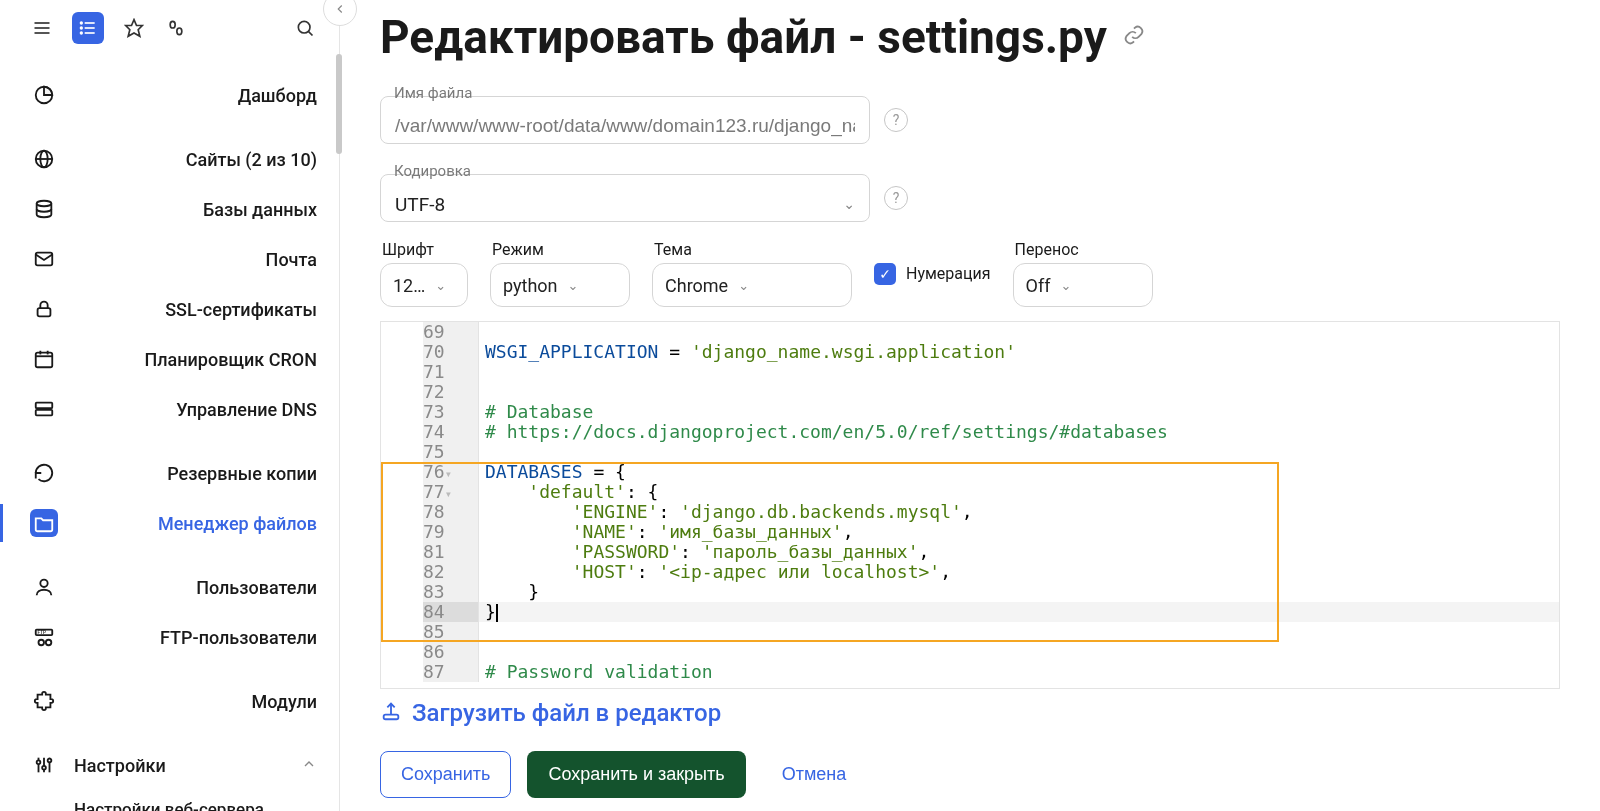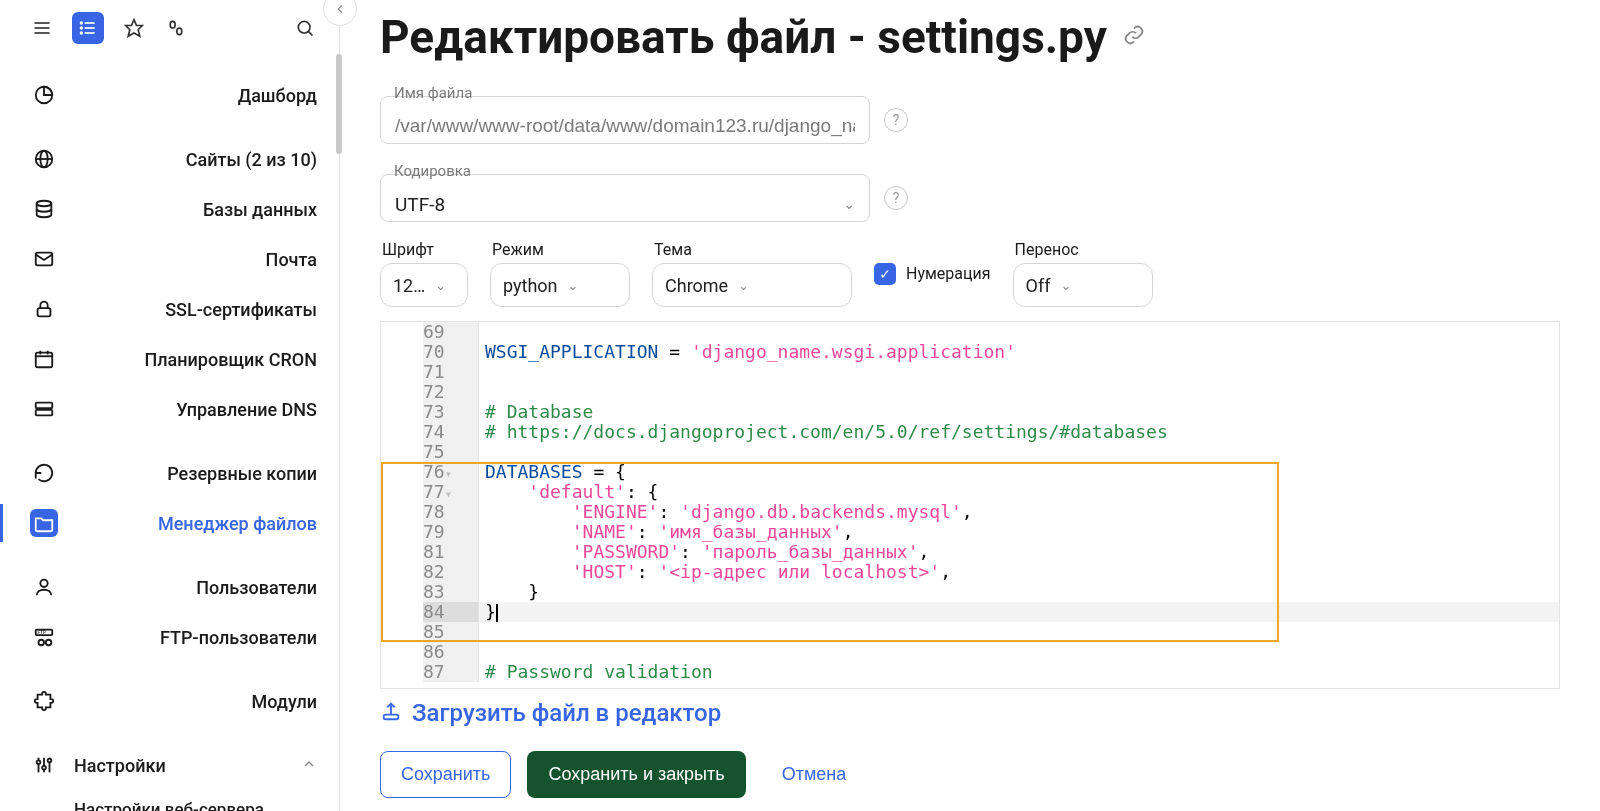--- a/index.html
+++ b/index.html
@@ -42,21 +42,21 @@
 .check-box { width:22px; height:22px; border-radius:5px; background:#3765e3; color:#fff; display:inline-flex; align-items:center; justify-content:center; font-size:14px; }
 .editor { border:1px solid #e3e3e3; font-family: "Menlo","Consolas",monospace; font-size:18px; line-height: 20px; position:relative; height: 368px; overflow:hidden; }
 .ed-row { display:flex; height:20px; }
 .gutter { width:56px; text-align:left; padding-right:8px; color:#8a8a8a; background:#f0f0f0; border-right:1px solid #e3e3e3; flex-shrink:0;margin-left:42px; }
 .code { padding-left: 6px; white-space:pre; }
 .fold { color:#bbb; font-size:12px; padding-right:2px; }
 .ed-row.cur .gutter { background:#dcdcdc; }
 .ed-row.cur .code { background:#f4f4f4; width:100%; }
 .tk-var { color:#0b4b9b; }
 .tk-op { color:#000; }
-.tk-str { color:#ec4899; }
+.tk-str { color:#4d7c0f; }
 .tk-cmt { color:#2f8a4a; }
 .tk-cur { display:inline-block; width:2px; height:18px; background:#000; vertical-align:middle; }
 .highlight-box { position:absolute; left:0; top:140px; width:898px; height:180px; border:2px solid #f5a623; pointer-events:none; }
 .upload-row { display:flex; align-items:center; gap:10px; margin: 10px 0 24px 0; }
 .upload-link { color:#3765e3; font-size:24px; font-weight:500; cursor:pointer; }
 .btn-row { display:flex; gap:16px; align-items:center; }
 .btn { border-radius:8px; padding: 12px 20px; font-size:18px; font-weight:500; cursor:pointer; border:1px solid transparent; }
 .btn-outline { border-color:#3765e3; color:#3765e3; background:#fff; }
 .btn-primary { background:#14532d; color:#fff; }
 .btn-text { color:#3765e3; background:transparent; border:none; }

